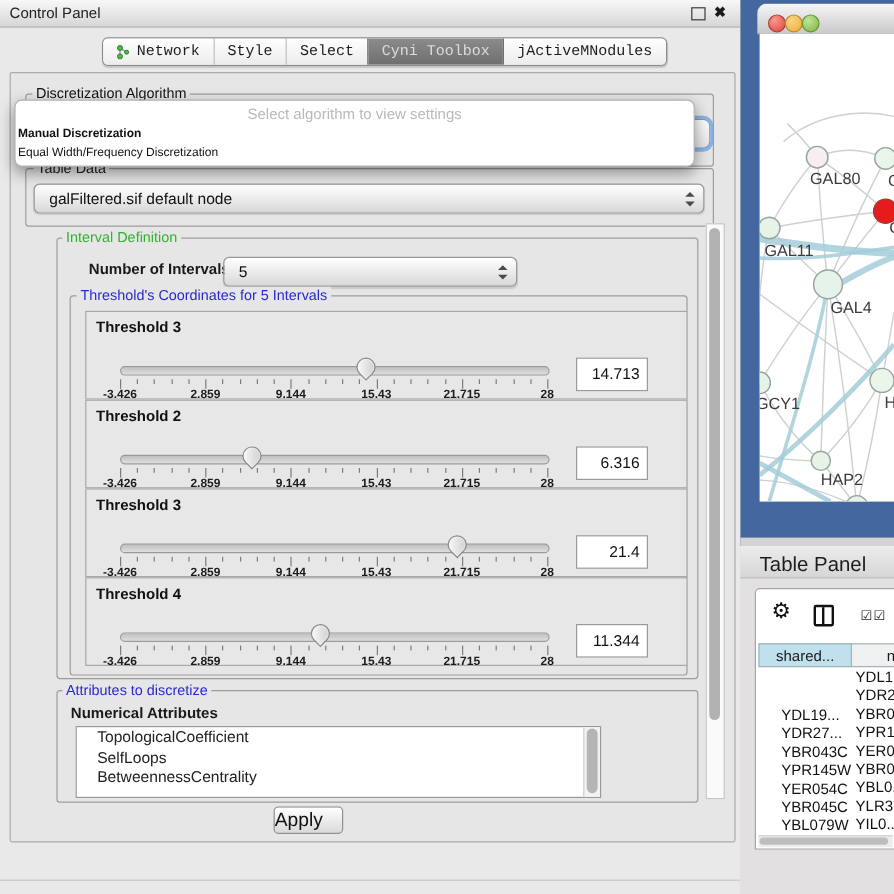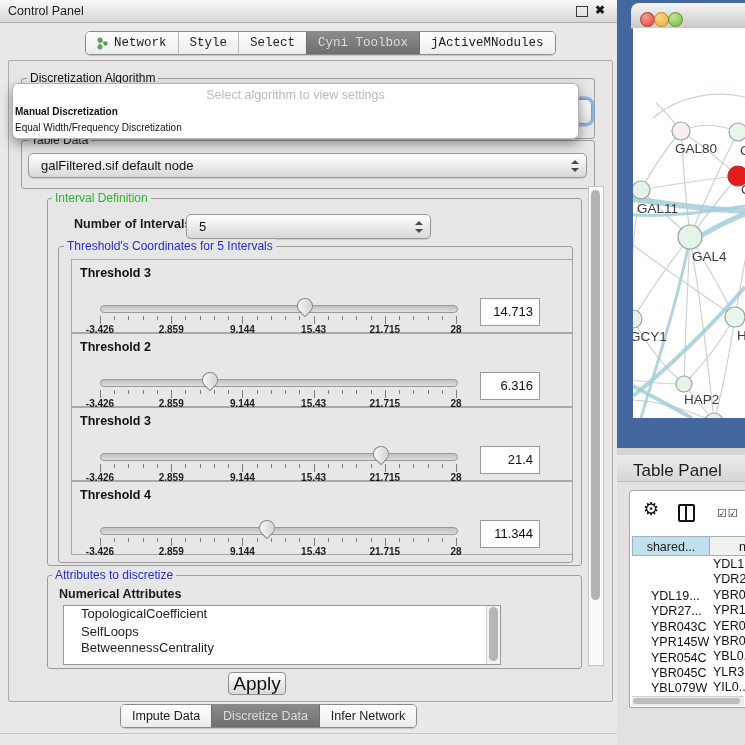--- a/index.html
+++ b/index.html
@@ -61,21 +61,21 @@
     border:1px solid #9a9a9a;font-size:13px;line-height:26px;text-align:right;padding-right:6px;color:#111;}
   
   .attr-list{position:absolute;left:62px;top:604px;width:436px;height:58px;background:#fff;
     border:1px solid #999;overflow:hidden;}
   .attr-item{padding-left:17px;font-size:13px;line-height:15.3px;color:#222;white-space:nowrap;}
   .list-scroll{position:absolute;right:0;top:0;width:13px;height:100%;background:#f2f2f2;border-left:1px solid #cfcfcf;}
   .list-scroll .lthumb{position:absolute;left:1.5px;top:1px;width:9px;height:54px;background:#b5b5b5;border-radius:5px;}
   .main-scroll{left:587px;top:185px;width:14px;height:478px;background:#fafafa;border:1px solid #c5c5c5;}
   .main-scroll .mthumb{position:absolute;left:1.5px;top:3px;width:9px;height:410px;background:#b2b2b2;border-radius:5px;}
   .apply-btn{left:227px;top:671px;width:56px;height:21px;border:1px solid #8f8f8f;border-radius:4px;
-    background:linear-gradient(#ffffff,#d9d9d9);font-size:19px;text-align:center;line-height:21px;color:#111;}
+    background:linear-gradient(#ffffff,#d9d9d9);font-size:16px;text-align:left;line-height:21px;color:#111;}
   .bottom-divider{left:0;top:733px;width:617px;height:1px;background:#c6c6c6;}
   
   .desktop{left:617px;top:0;width:128px;height:455px;background:#44679f;}
   .net-titlebar{left:631px;top:3px;width:114px;height:25px;border-top-left-radius:8px;
     background:linear-gradient(#f6f6f6,#c9c9c9);border-bottom:1px solid #979797;}
   .light{position:absolute;top:9px;width:13px;height:13px;border-radius:50%;}
   .canvas{left:633px;top:28px;width:112px;height:390px;background:#fff;overflow:hidden;}
   .rl-strip{left:617px;top:448px;width:128px;height:7px;background:#d6d3d3;}
   .right-lower{left:617px;top:455px;width:128px;height:290px;background:#e2e0e0;}
   .tp-bar{left:617px;top:455px;width:128px;height:26px;background:linear-gradient(#ececec,#d6d6d6);
@@ -350,31 +350,20 @@
   <div class="abs popup">
     <div class="hint">Select algorithm to view settings</div>
     <div id="popup-options">
         <div class="opt" style="top: 20px; font-weight: bold;">Manual Discretization</div>
         <div class="opt" style="top: 36px;">Equal Width/Frequency Discretization</div>
       </div>
   </div>
   <div class="abs focus-combo" style="z-index:4;"></div>
   <div class="abs popup" style="z-index:30;background:transparent;border:none;box-shadow:none;"></div>
 
-  <div class="abs tabbar" style="left:120px;top:704px;" id="bottom-tabbar">
-      <div class="tab">
-        <span>Impute Data</span>
-      </div>
-      <div class="tab sel">
-        <span>Discretize Data</span>
-      </div>
-      <div class="tab">
-        <span>Infer Network</span>
-      </div>
-    </div>
   <div class="abs bottom-divider"></div>
 
   <div class="abs desktop"></div>
 
   <div class="abs net-titlebar">
     <span class="light" style="left:9px;background:radial-gradient(circle at 35% 30%,#f59a92,#e0443e);border:1px solid #ad3a33;"></span>
     <span class="light" style="left:23px;background:radial-gradient(circle at 35% 30%,#f8d488,#eead36);border:1px solid #bb8a2b;"></span>
     <span class="light" style="left:37px;background:radial-gradient(circle at 35% 30%,#c2e49a,#7cb841);border:1px solid #639531;"></span>
   </div>
 

